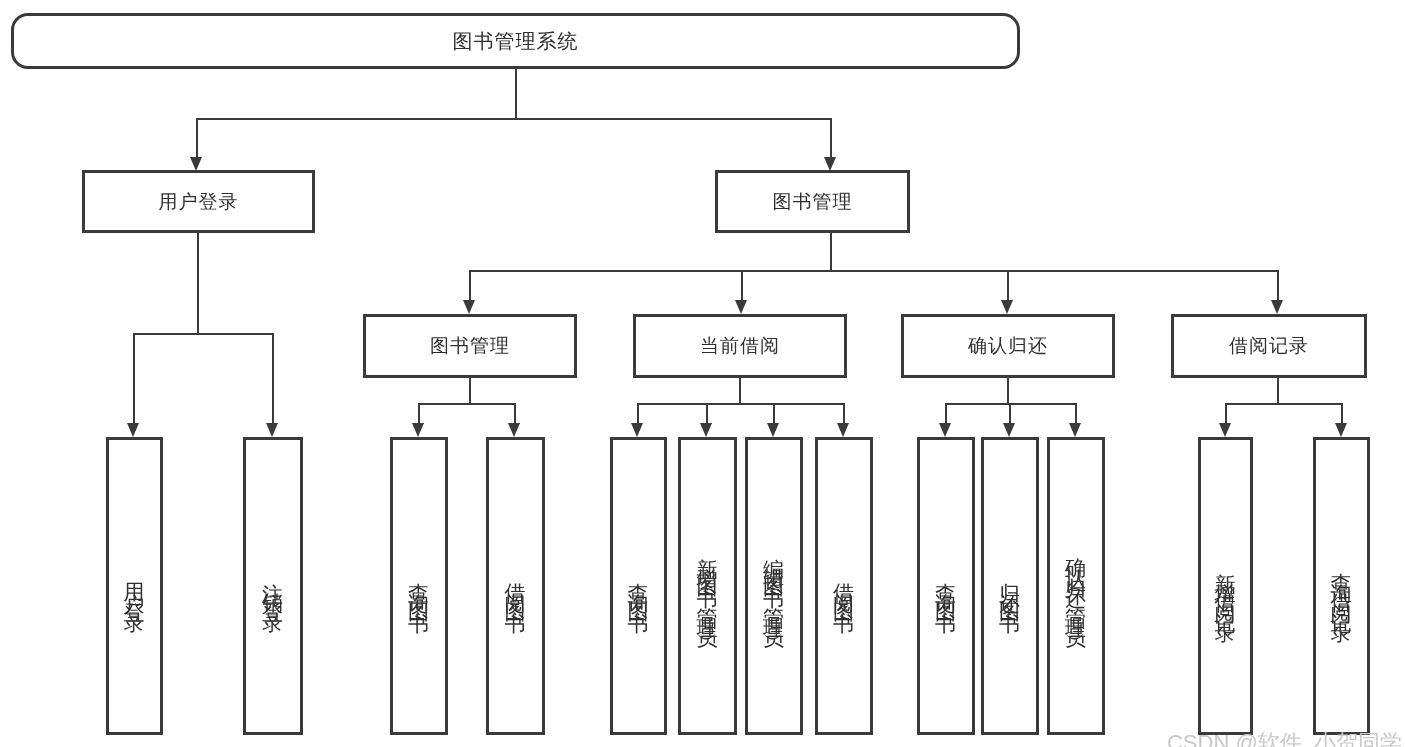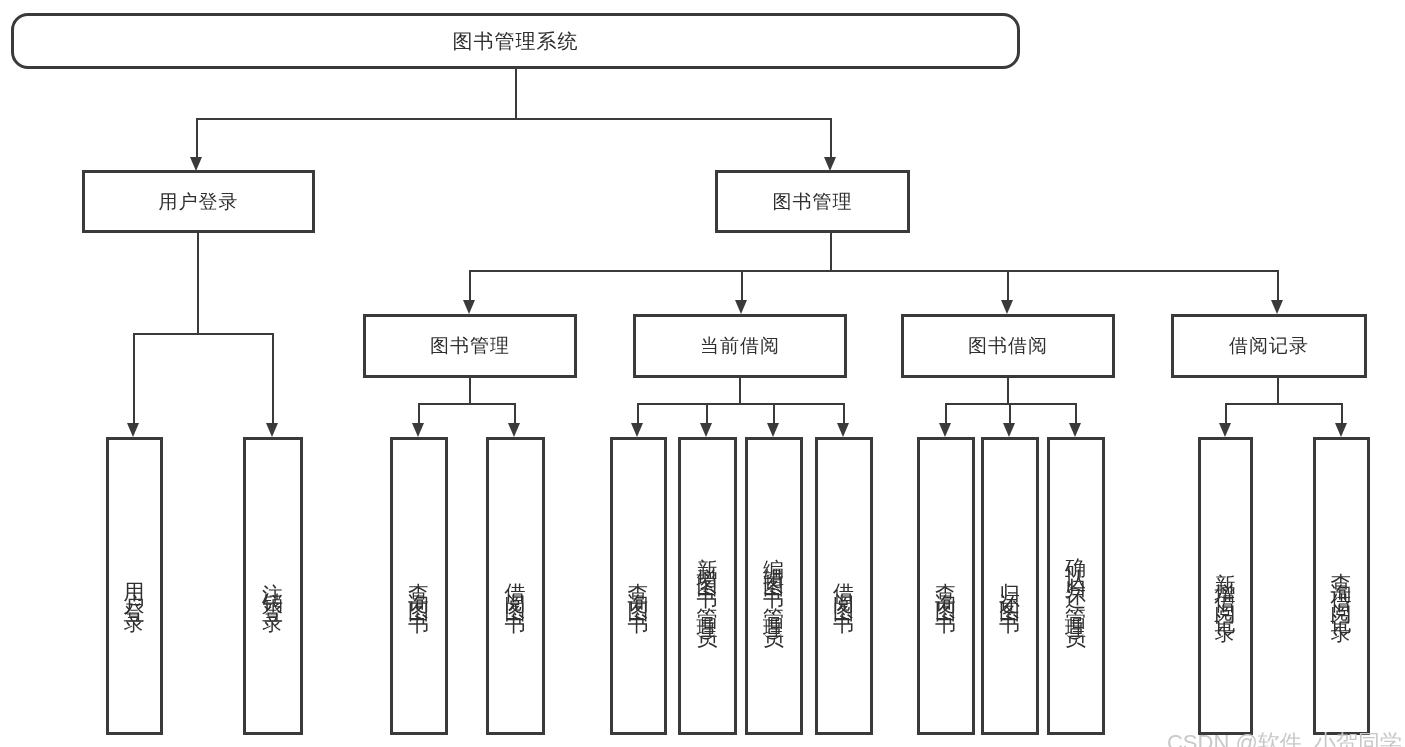--- a/index.html
+++ b/index.html
@@ -75,21 +75,21 @@
   <div class="drop" style="left:1007px;top:270px;height:30px;"></div>
   <div class="drop" style="left:1277px;top:270px;height:30px;"></div>
 
   <div class="hbox" style="left:363px;top:314px;width:214px;height:64px;">
     <span>图书管理</span>
   </div>
   <div class="hbox" style="left:633px;top:314px;width:214px;height:64px;">
     <span>当前借阅</span>
   </div>
   <div class="hbox" style="left:901px;top:314px;width:214px;height:64px;">
-    <span>图书借阅</span>
+    <span>确认归还</span>
   </div>
   <div class="hbox" style="left:1171px;top:314px;width:196px;height:64px;">
     <span>借阅记录</span>
   </div>
 
   <div class="vline" style="left:469px;top:377px;height:28px;"></div>
   <div class="hline" style="left:418px;top:403px;width:98px;"></div>
   <div class="drop" style="left:418px;top:403px;height:20px;"></div>
   <div class="drop" style="left:514px;top:403px;height:20px;"></div>
 

